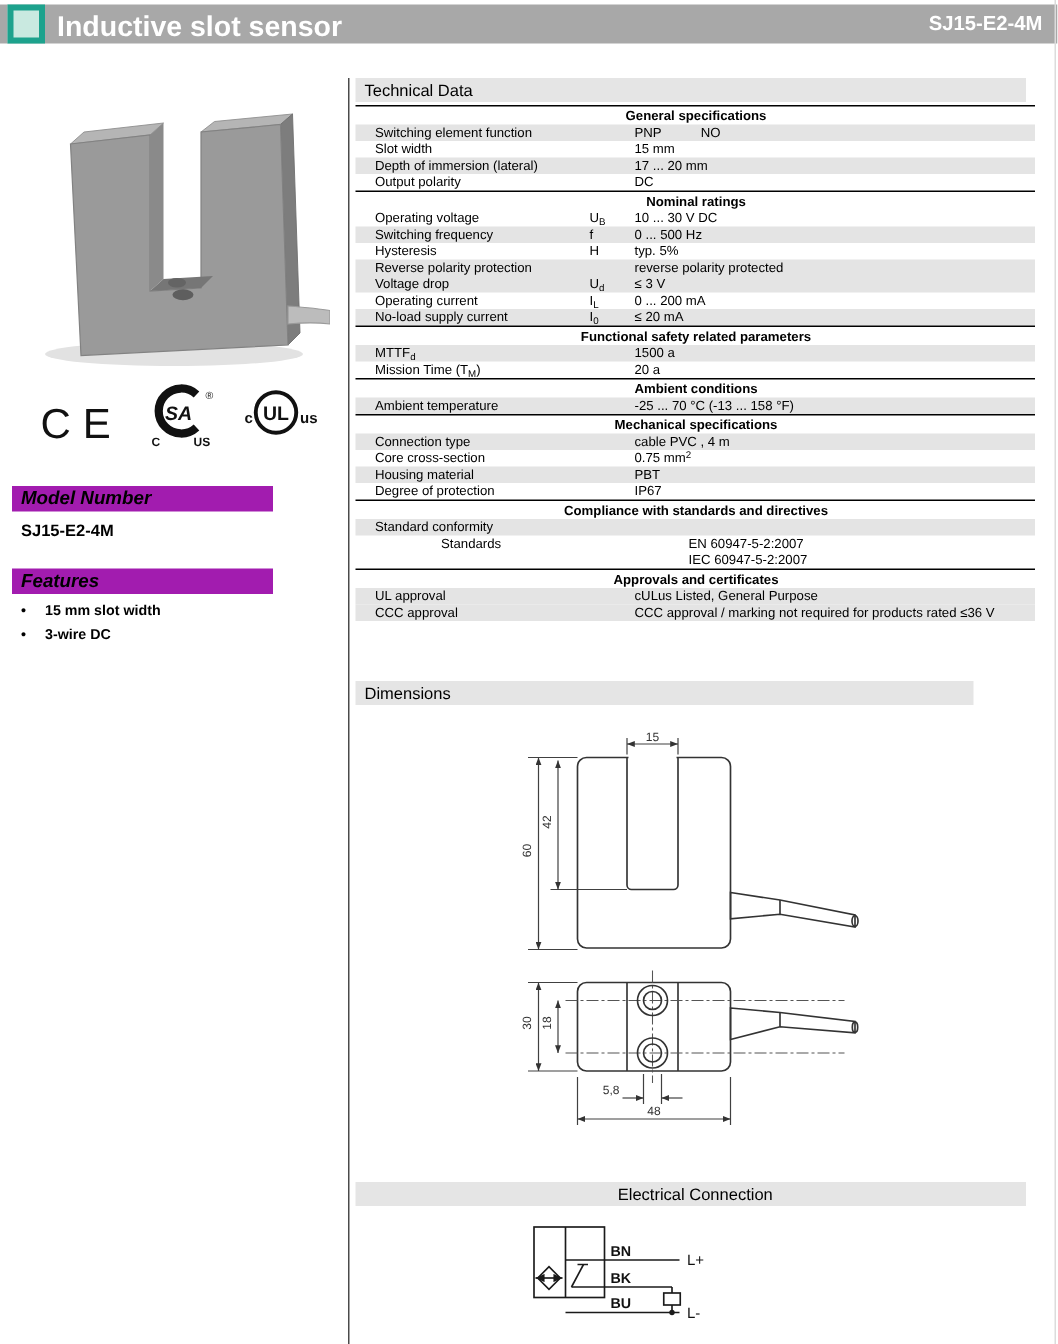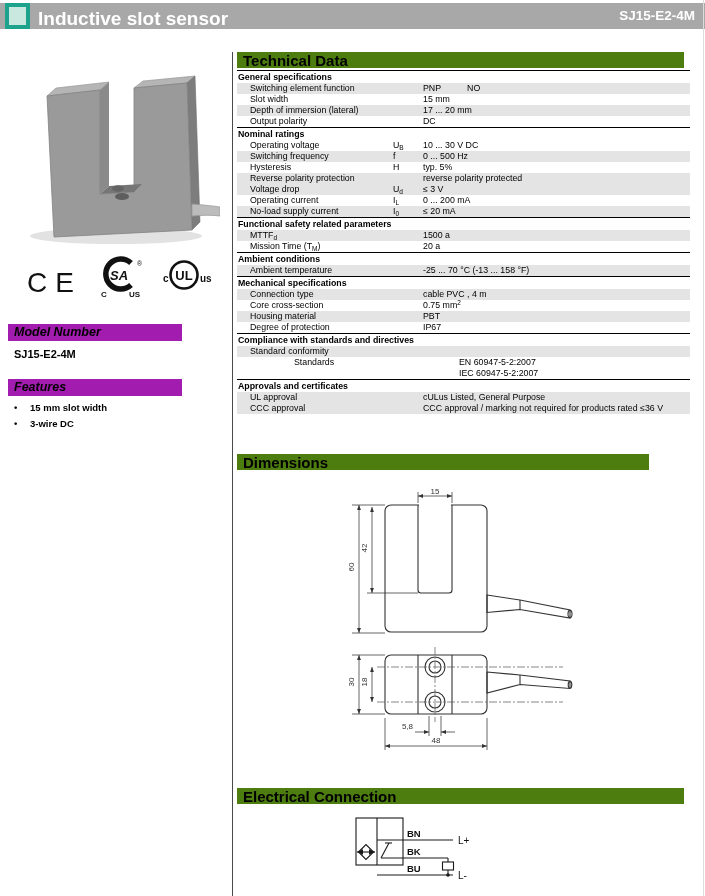--- a/index.html
+++ b/index.html
@@ -26,29 +26,29 @@
   #features-list .feat{line-height:16px;}
   #features-list .bullet{display:inline-block;width:16px;}
 
   #product-fig{position:absolute;left:12px;top:46px;}
   #logo-ce{position:absolute;left:25px;top:262px;}
   #logo-csa{position:absolute;left:93px;top:254px;}
   #logo-ul{position:absolute;left:155px;top:258px;}
 
   
   .tech-col{position:absolute;left:237px;top:52px;width:453px;height:844px;}
-  .big-bar{background:#4d7c0f;font-weight:bold;font-size:15px;height:16px;line-height:16px;
+  .big-bar{background:#e5e5e5;font-weight:normal;font-size:11px;height:16px;line-height:16px;
     padding:1px 0 1px 6px;margin-bottom:2px;}
   #dims-bar{position:absolute;top:402px;left:0;width:412px;}
   #elec-bar{position:absolute;top:736px;left:0;width:447px;}
   #dims-svg{position:absolute;top:436px;left:0;}
   #elec-svg{position:absolute;top:756px;left:0;}
 
   .sec-title{border-top:1px solid #000;font-weight:bold;font-size:8.8px;line-height:10px;
-    padding:1px 0 1px 1px;}
+    padding:1px 0 1px 1px;text-align:center;}
   .spec-row{display:flex;font-size:8.8px;line-height:11px;padding-left:13px;}
   .spec-row.shaded{background:#e4e4e4;}
   .spec-row.indent{padding-left:21px;}
   .spec-row.indent .cell-label{flex-basis:135px;margin-left:36px;}
   .cell-label{flex:0 0 143px;}
   .cell-symbol{flex:0 0 30px;}
   .cell-value{white-space:pre-line;}
   .cell-value2{margin-left:26px;}
   sub{font-size:6.5px;vertical-align:-2px;line-height:0;}
   sup{font-size:6.5px;vertical-align:3px;line-height:0;}
@@ -297,21 +297,21 @@
     <line x1="178" y1="244" x2="192" y2="244" class="thin" marker-end="url(#ar)"></line>
     <line x1="204" y1="244" x2="218" y2="244" class="thin" marker-start="url(#ars)"></line>
     <text x="176" y="241" text-anchor="end" class="dim-txt">5,8</text>
 
     <line x1="148" y1="230" x2="148" y2="262" class="thin"></line>
     <line x1="250" y1="230" x2="250" y2="262" class="thin"></line>
     <line x1="148" y1="258" x2="250" y2="258" class="thin" marker-start="url(#ars)" marker-end="url(#ar)"></line>
     <text x="199" y="255" text-anchor="middle" class="dim-txt">48</text>
   </svg>
 
-  <div id="elec-bar" class="big-bar" style="box-sizing:border-box;">Electrical Connection</div>
+  <div id="elec-bar" class="big-bar" style="box-sizing:border-box;text-align:center;">Electrical Connection</div>
 
   <svg id="elec-svg" width="453" height="88" viewBox="0 0 453 88">
     <defs>
       <marker id="war" markerWidth="6" markerHeight="5" refX="5.5" refY="2.5" orient="auto">
         <path d="M0,0 L5.5,2.5 L0,5 Z" fill="#1a1a1a"></path>
       </marker>
       <marker id="wars" markerWidth="6" markerHeight="5" refX="5.5" refY="2.5" orient="auto-start-reverse">
         <path d="M0,0 L5.5,2.5 L0,5 Z" fill="#1a1a1a"></path>
       </marker>
     </defs>

